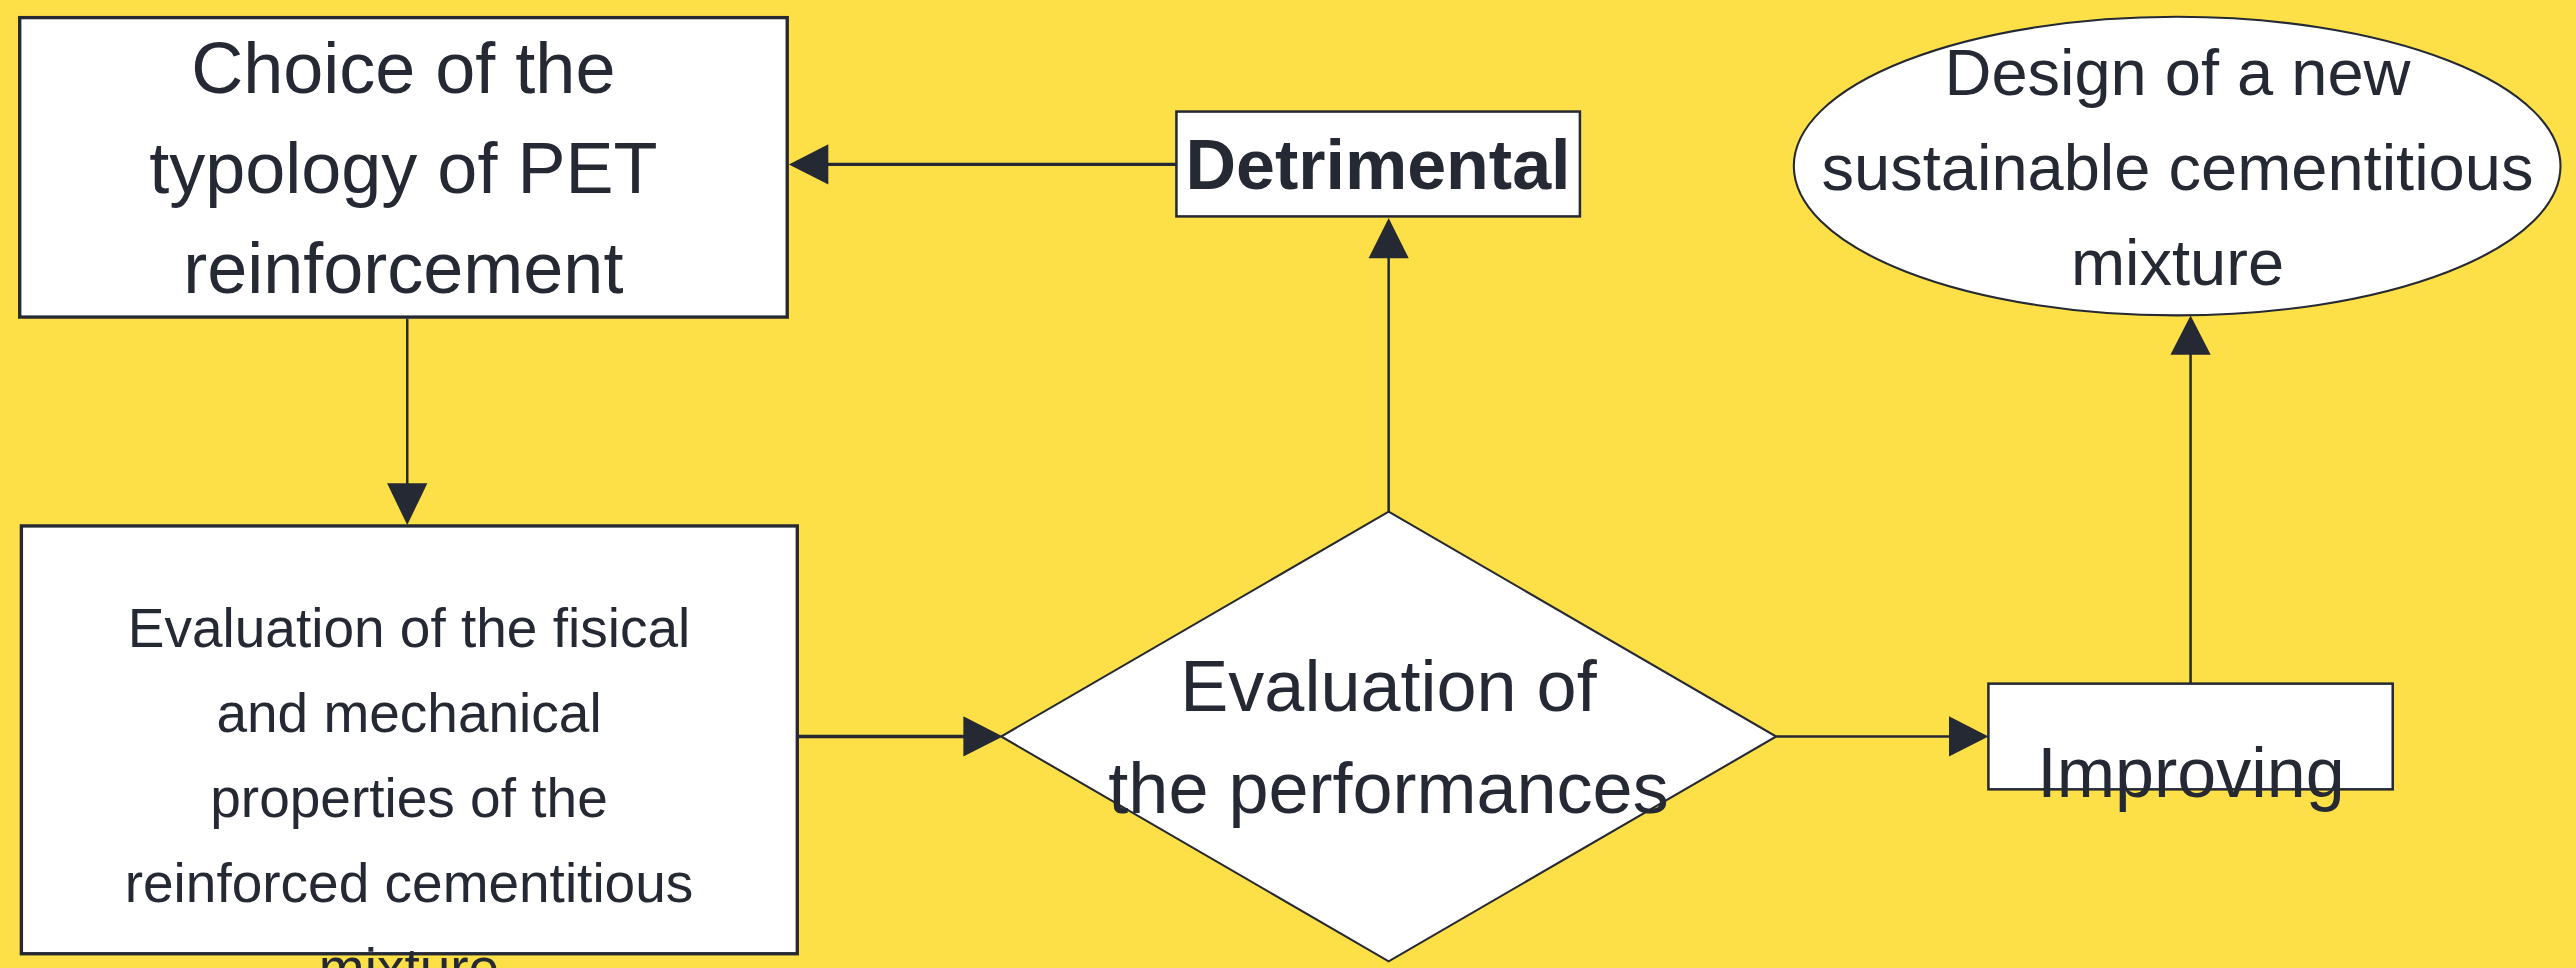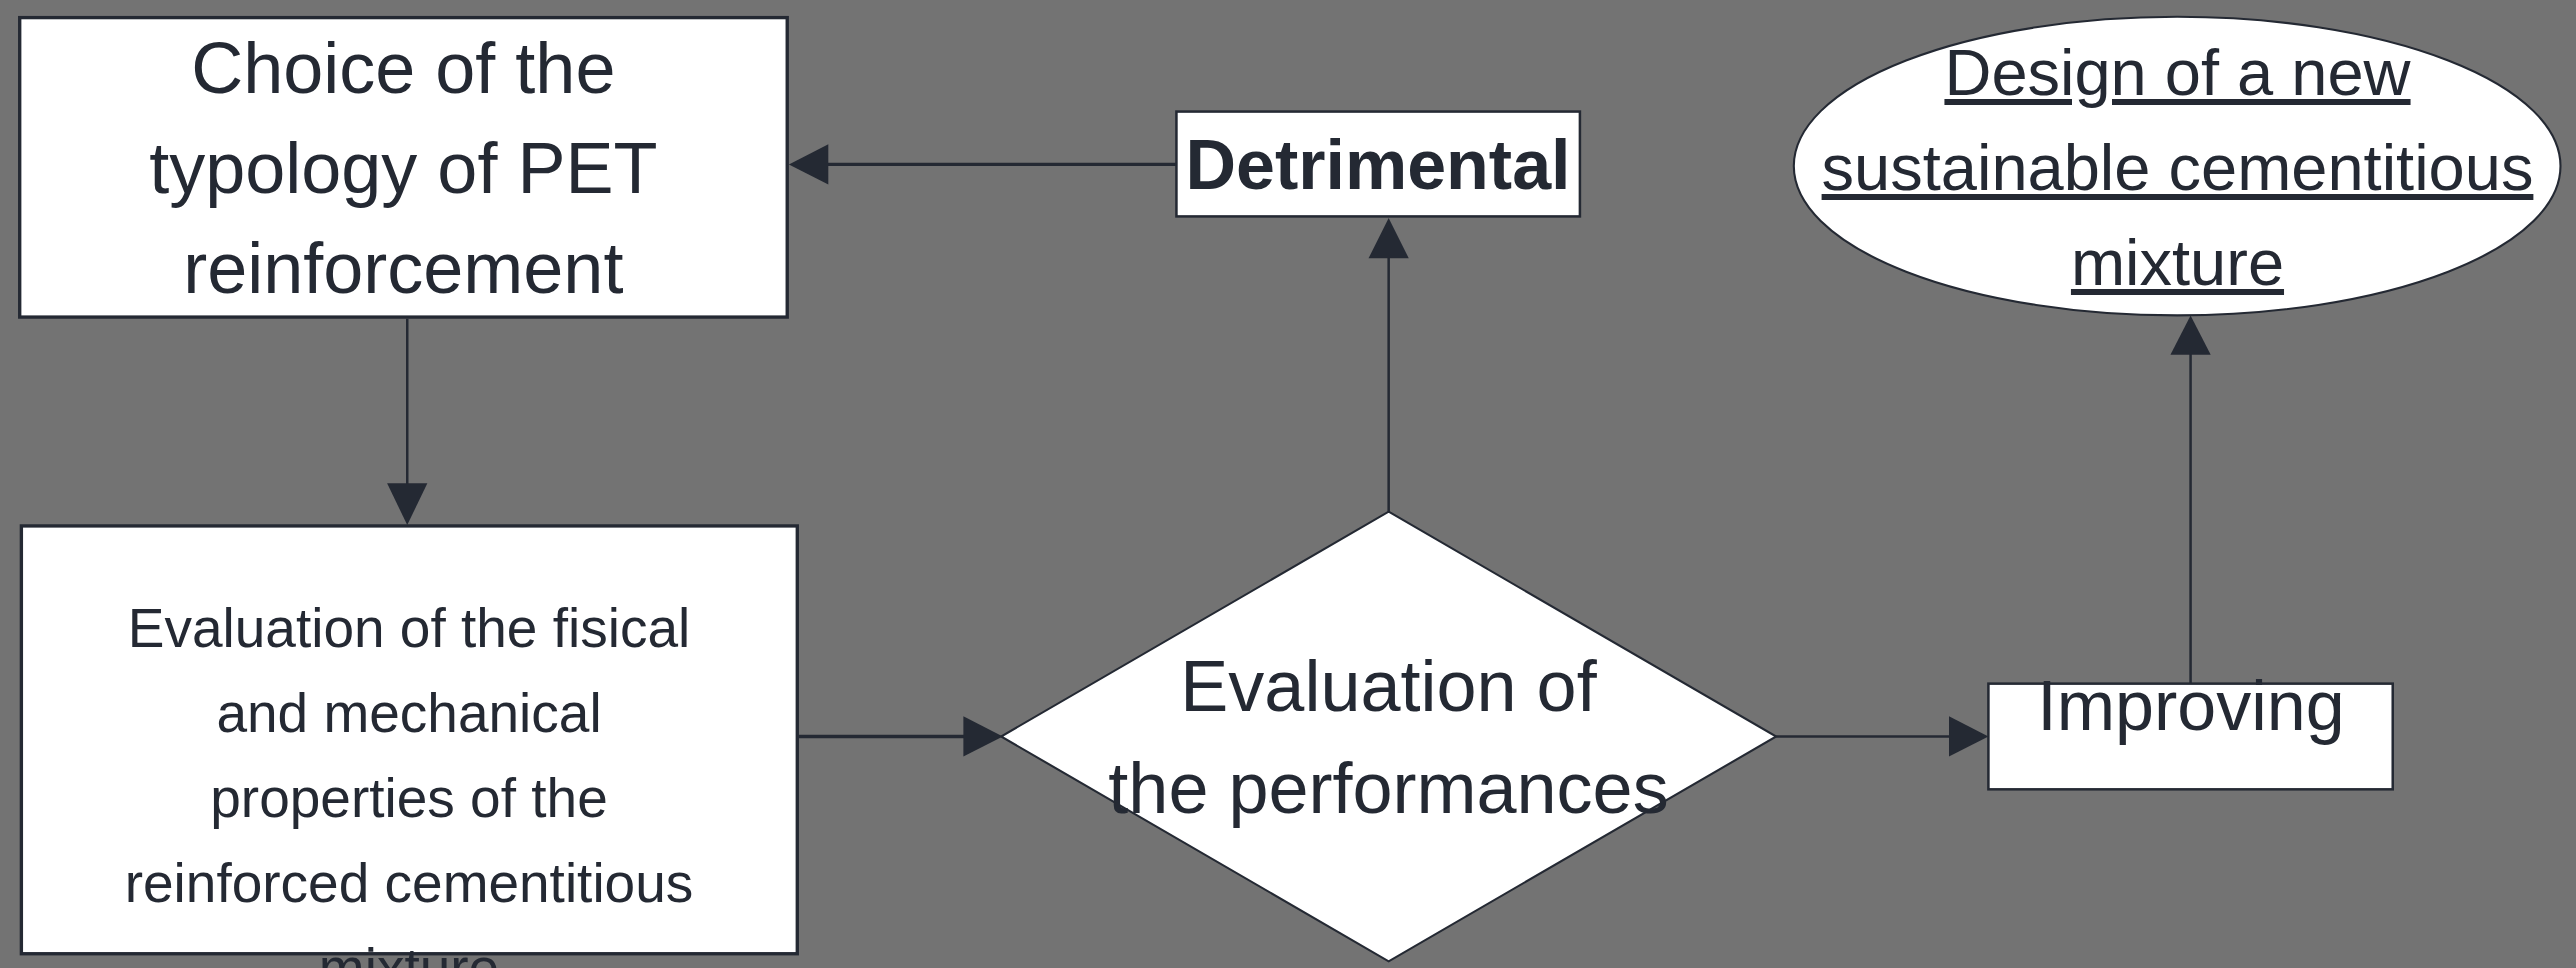--- a/index.html
+++ b/index.html
@@ -4,21 +4,21 @@
 <style>
   html, body {
     margin: 0;
     padding: 0;
     background: #ffffff;
   }
   .canvas {
     position: relative;
     width: 2576px;
     height: 968px;
-    background: #737373;
+    background: #fde047;
     font-family: "Liberation Sans", sans-serif;
     color: #242933;
     overflow: hidden;
   }
   .shape-layer {
     position: absolute;
     left: 0;
     top: 0;
     width: 2576px;
     height: 968px;
@@ -44,26 +44,26 @@
   }
   .label-detrimental {
     left: 1176px; top: 112px; width: 404px; height: 105px;
     font-size: 70px; line-height: 84px; font-weight: bold;
   }
   .label-comparison {
     left: 1001px; top: 512px; width: 775px; height: 450px;
     font-size: 72px; line-height: 102px;
   }
   .label-improving {
-    left: 1989px; top: 653px; width: 404px; height: 106px;
+    left: 1989px; top: 720px; width: 404px; height: 106px;
     font-size: 70px; line-height: 84px; border-radius: 16px;
   }
   .label-design {
     left: 1804px; top: 25px; width: 747px; height: 285px;
-    font-size: 65px; line-height: 95px; text-decoration: underline;
+    font-size: 65px; line-height: 95px;
   }
 </style>
 </head>
 <body>
 
 <div class="canvas">
 
   <svg class="shape-layer" viewBox="0 0 3070 1154" xmlns="http://www.w3.org/2000/svg">
 
     <rect x="23" y="21" width="915" height="357" fill="#ffffff" stroke="#242933" stroke-width="4"></rect>

